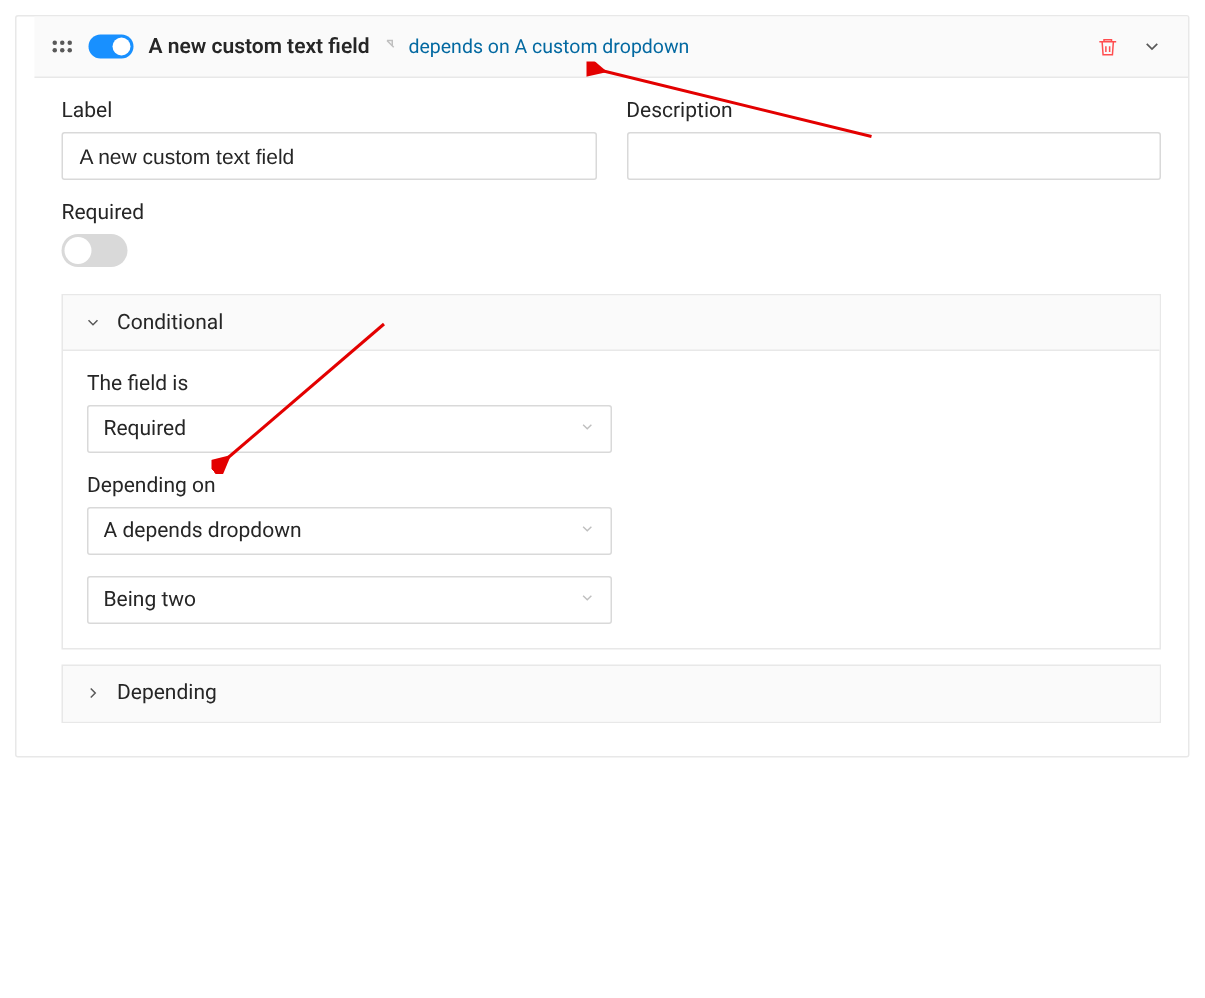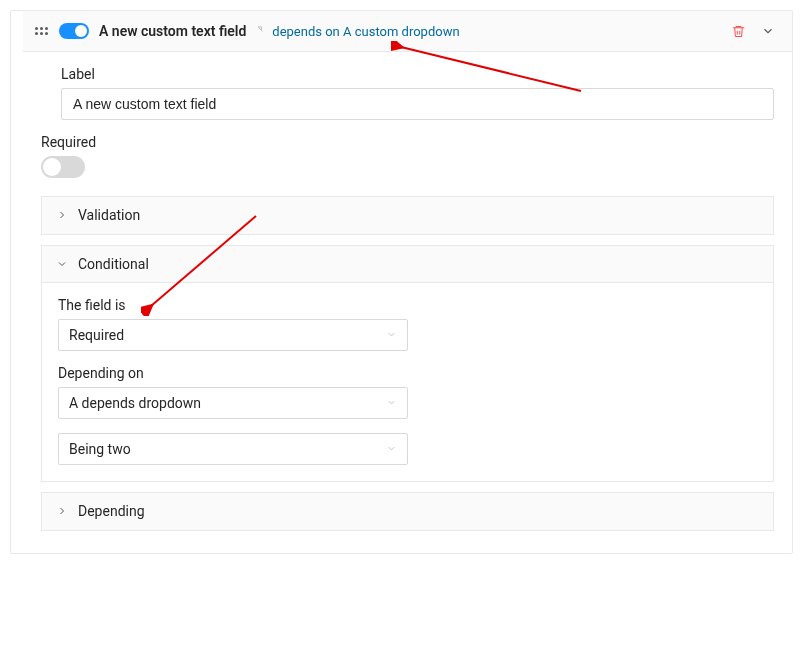--- a/index.html
+++ b/index.html
@@ -62,21 +62,21 @@
   .trash {
     color: #ff4d4f; width: 24px; height: 24px; display: flex;
     align-items: center; justify-content: center; cursor: pointer; margin-right: 6px;
   }
   .collapse-hdr {
     width: 24px; height: 24px; display: flex;
     align-items: center; justify-content: center; cursor: pointer;
   }
   .body { padding: 14px 18px 12px; }
   .row { display: flex; gap: 20px; margin-bottom: 14px; }
-  .col { flex: 1; margin-left: 20px; }
+  .col { flex: 1; }
   .lbl { color: #262626; margin-bottom: 6px; display: block; }
   .input {
     width: 100%; height: 32px; padding: 4px 11px;
     border: 1px solid #d9d9d9; border-radius: 2px;
     font-size: 14px; color: #262626; background: #fff; outline: none;
   }
   .panel {
     border: 1px solid #e8e8e8; margin-bottom: 10px; background: #fff;
   }
   .panel-hd {
@@ -136,37 +136,31 @@
     </div>
   </div>
 
   <div class="body">
 
     <div class="row">
       <div class="col">
         <span class="lbl">Label</span>
         <input class="input" value="A new custom text field" style="">
       </div>
+      <div class="col">
+        <span class="lbl">Description</span>
+        <input class="input" value="" style="">
+      </div>
     </div>
 
     <div style="margin-bottom:18px">
       <span class="lbl">Required</span>
       <div class="switch-off"></div>
     </div>
 
-    <div class="panel">
-      <div class="panel-hd">
-        <span class="chev">
-          <svg width="12" height="12" viewBox="0 0 24 24" fill="none" stroke="#595959" stroke-width="2">
-              <path d="M9 6l6 6-6 6"></path>
-            </svg>
-        </span>
-        <span>Validation</span>
-      </div>
-    </div>
 
     <div class="panel open">
       <div class="panel-hd">
         <span class="chev">
           <svg width="12" height="12" viewBox="0 0 24 24" fill="none" stroke="#595959" stroke-width="2">
               <path d="M6 9l6 6 6-6"></path>
             </svg>
         </span>
         <span>Conditional</span>
       </div>

